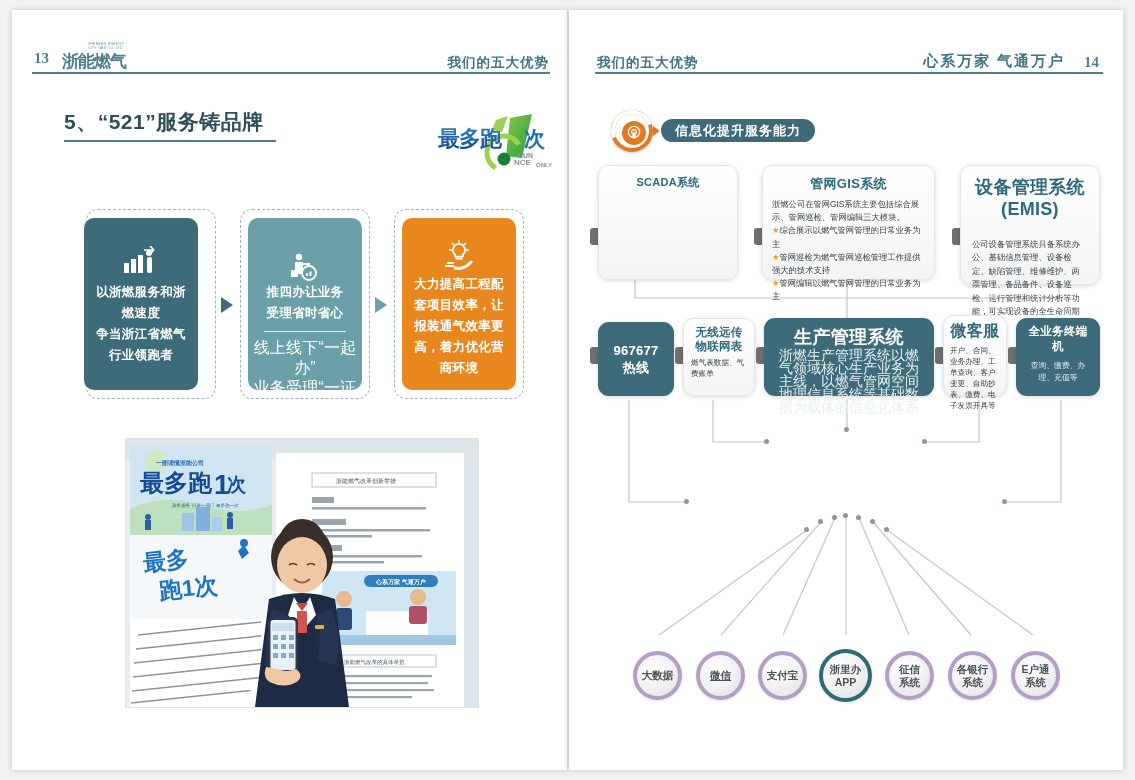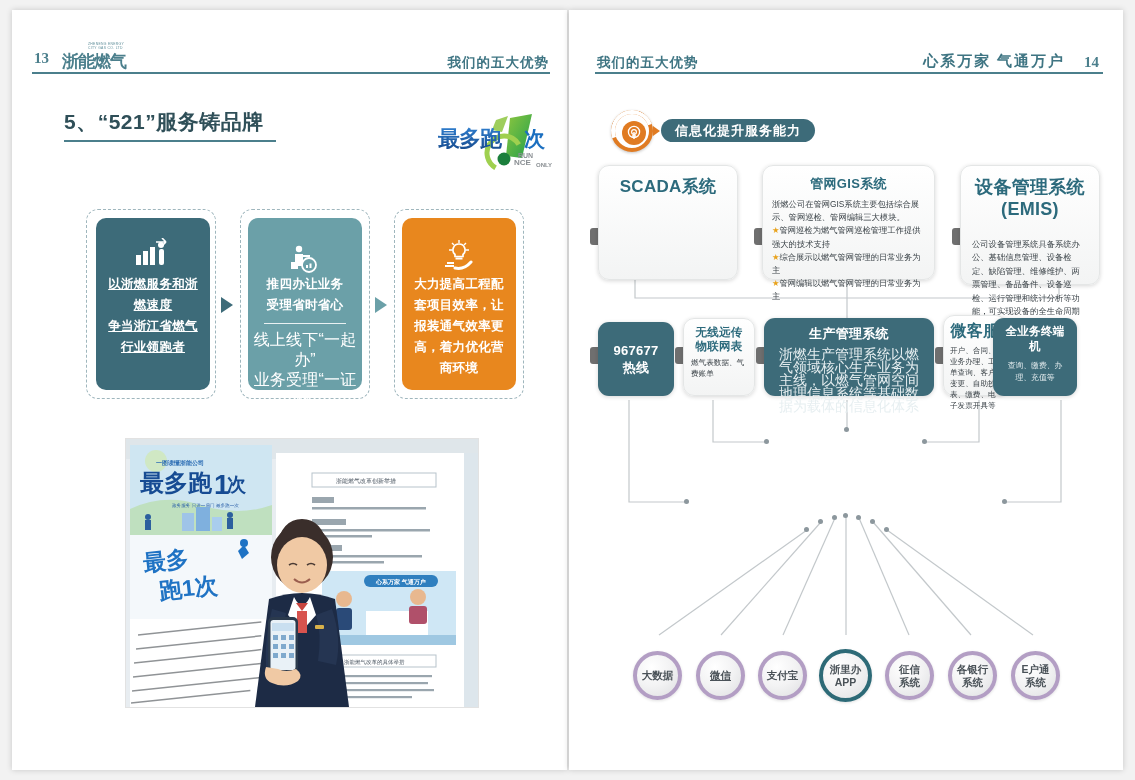--- a/index.html
+++ b/index.html
@@ -172,39 +172,39 @@
         <circle cx="68" cy="47" r="6.5" fill="#1b7f3c"></circle>
         <text x="2" y="34" font-family="'Liberation Sans',sans-serif" font-size="22" font-weight="bold" fill="url(#gb)" letter-spacing="-1">最多跑</text>
         <text x="88" y="34" font-family="'Liberation Sans',sans-serif" font-size="21" font-weight="bold" fill="#1b6fc0">次</text>
         <text x="82" y="46" font-family="'Liberation Sans',sans-serif" font-size="7" font-weight="bold" fill="#8a8f93">RUN</text>
         <text x="78" y="53" font-family="'Liberation Sans',sans-serif" font-size="8" font-weight="bold" fill="#8a8f93">NCE</text>
         <text x="100" y="55" font-family="'Liberation Sans',sans-serif" font-size="6" font-weight="bold" fill="#8a8f93">ONLY</text>
       </svg>
     </div>
 
     <div class="card-wrap" style="left:74px;top:199px;width:130px;height:190px;"></div>
-    <div class="card" style="left:84px;top:208px;width:114px;height:172px;background:#3d6b79;padding-top:10px;text-decoration:underline;">
+    <div class="card" style="left:72px;top:208px;width:114px;height:172px;background:#3d6b79;padding-top:18px;">
       <div class="ico">
         <svg width="42" height="30" viewBox="0 0 42 30">
           <rect x="4" y="17" width="5" height="10" fill="#fff"></rect>
           <rect x="11" y="13" width="5" height="14" fill="#fff"></rect>
           <rect x="18" y="9" width="5" height="18" fill="#fff"></rect>
           <circle cx="29" cy="7" r="3" fill="#fff"></circle>
           <rect x="27" y="11" width="5" height="16" rx="2" fill="#fff"></rect>
           <path d="M24 4 L34 4 M34 4 L30 0 M34 4 L30 8" stroke="#fff" stroke-width="1.6" fill="none"></path>
         </svg>
       </div>
       <div class="ttl" style="margin-top:6px;">
         以浙燃服务和浙<br>燃速度<br>争当浙江省燃气<br>行业领跑者
       </div>
     </div>
     <div class="arrow" style="left:209px;top:287px;border-top:8px solid transparent;border-bottom:8px solid transparent;border-left:12px solid #3d6b79;"></div>
 
     <div class="card-wrap" style="left:228px;top:199px;width:130px;height:190px;"></div>
-    <div class="card" style="left:236px;top:208px;width:114px;height:172px;background:#6ba0a8;padding-top:16px;">
+    <div class="card" style="left:236px;top:208px;width:114px;height:172px;background:#6ba0a8;padding-top:24px;">
       <div class="ico">
         <svg width="40" height="30" viewBox="0 0 40 30">
           <circle cx="14" cy="5" r="3.2" fill="#fff"></circle>
           <path d="M10 10 h8 v12 h-8 z" fill="#fff"></path>
           <path d="M18 12 h7" stroke="#fff" stroke-width="2"></path>
           <rect x="6" y="18" width="7" height="7" fill="#fff"></rect>
           <circle cx="24" cy="21" r="7" fill="none" stroke="#fff" stroke-width="1.8"></circle>
           <path d="M20 23 h8 M21 21 h2 v3 h-2z M24.5 19.5 h2 v4.5 h-2z" fill="#fff" stroke="none"></path>
         </svg>
       </div>
@@ -390,30 +390,30 @@
     <div class="dot" style="left:235px;top:517px;"></div>
     <div class="dot" style="left:249px;top:509px;"></div>
     <div class="dot" style="left:263px;top:505px;"></div>
     <div class="dot" style="left:274px;top:503px;"></div>
     <div class="dot" style="left:287px;top:505px;"></div>
     <div class="dot" style="left:301px;top:509px;"></div>
     <div class="dot" style="left:315px;top:517px;"></div>
 
     <div class="nub" style="left:21px;top:218px;"></div>
     <div class="tbox light" style="left:29px;top:155px;width:140px;height:115px;padding:9px 11px;">
-      <div class="h" style="font-size:17px;margin-bottom:5px;">SCADA系统</div>
+      <div class="h" style="font-size:11px;margin-bottom:5px;">SCADA系统</div>
     </div>
 
     <div class="nub" style="left:185px;top:218px;"></div>
     <div class="tbox light" style="left:193px;top:155px;width:173px;height:115px;padding:9px 9px;">
       <div class="h" style="font-size:13px;margin-bottom:5px;">管网GIS系统</div>
       <div class="b" style="font-size:8.3px;line-height:13.2px;">浙燃公司在管网GIS系统主要包括综合展示、管网巡检、管网编辑三大模块。</div>
       <div class="b" style="font-size:8.3px;line-height:13.2px;">
+        <div><span class="bullet-star">★</span><span>综合展示以燃气管网管理的日常业务为主</span></div>
         <div><span class="bullet-star">★</span><span>管网巡检为燃气管网巡检管理工作提供强大的技术支持</span></div>
-        <div><span class="bullet-star">★</span><span>综合展示以燃气管网管理的日常业务为主</span></div>
         <div><span class="bullet-star">★</span><span>管网编辑以燃气管网管理的日常业务为主</span></div>
       </div>
     </div>
 
     <div class="nub" style="left:383px;top:218px;"></div>
     <div class="tbox light" style="left:391px;top:155px;width:140px;height:120px;padding:9px 11px;">
       <div class="h" style="font-size:18px;margin-bottom:18px;">设备管理系统 (EMIS)</div>
       <div class="b" style="font-size:8.3px;line-height:13.4px;">公司设备管理系统具备系统办公、基础信息管理、设备检定、缺陷管理、维修维护、两票管理、备品备件、设备巡检、运行管理和统计分析等功能，可实现设备的全生命周期管理。</div>
     </div>
 
@@ -423,32 +423,32 @@
     </div>
 
     <div class="nub" style="left:106px;top:337px;"></div>
     <div class="tbox light" style="left:114px;top:308px;width:72px;height:78px;padding:6px 7px;">
       <div class="h" style="font-size:11.5px;line-height:14px;margin-bottom:4px;">无线远传<br>物联网表</div>
       <div class="b" style="font-size:7.6px;line-height:11px;">燃气表数据、气费账单</div>
     </div>
 
     <div class="nub" style="left:187px;top:337px;"></div>
     <div class="tbox dark" style="left:195px;top:308px;width:170px;height:78px;padding:7px 10px;">
-      <div class="h" style="font-size:13px;margin-bottom:5px;">生产管理系统</div>
+      <div class="h" style="font-size:18px;">生产管理系统</div>
       <div class="b" style="font-size:14px;line-height:13px;text-align:center;">浙燃生产管理系统以燃气领域核心生产业务为主线，以燃气管网空间地理信息系统等基础数据为载体的信息化体系</div>
     </div>
 
     <div class="nub" style="left:366px;top:337px;"></div>
     <div class="tbox light" style="left:374px;top:305px;width:64px;height:81px;padding:5px 6px;">
       <div class="h" style="font-size:16px;margin-bottom:3px;">微客服</div>
       <div class="b" style="font-size:7.6px;line-height:11px;">开户、合同、业务办理、工单查询、客户变更、自助抄表、缴费、电子发票开具等</div>
     </div>
 
     <div class="nub" style="left:439px;top:337px;"></div>
-    <div class="tbox dark" style="left:424px;top:308px;width:84px;height:78px;padding:6px 10px;">
+    <div class="tbox dark" style="left:447px;top:308px;width:84px;height:78px;padding:6px 10px;">
       <div class="h" style="font-size:11.5px;margin-bottom:6px;">全业务终端机</div>
       <div class="b" style="font-size:7.8px;line-height:11.5px;text-align:center;">查询、缴费、办理、充值等</div>
     </div>
 
 
     <div class="oval" style="left:64px;top:641px;">
       <span>大数据</span>
     </div>
     <div class="oval" style="left:127px;top:641px;text-decoration:underline;">
       <span>微信</span>

